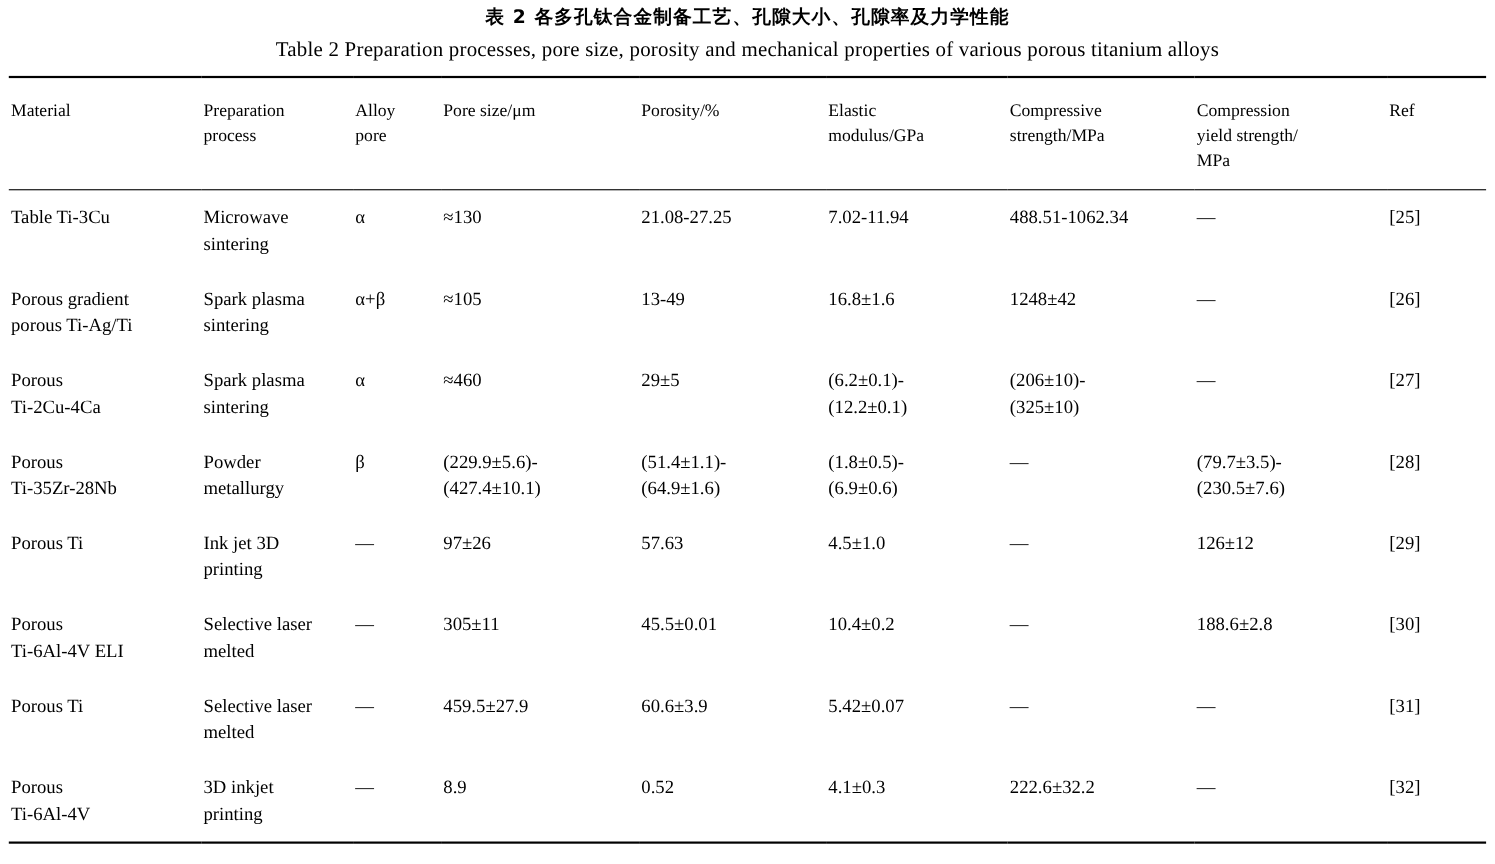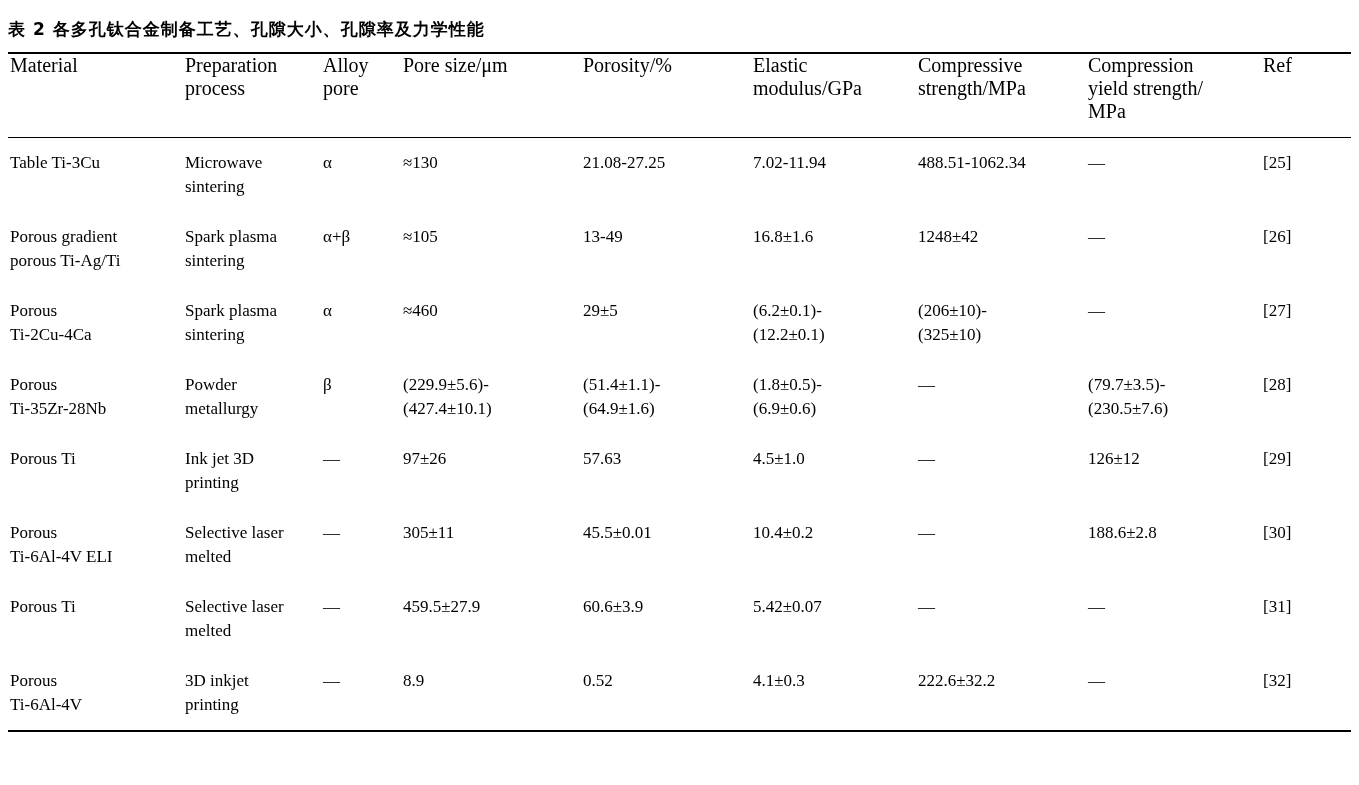--- a/index.html
+++ b/index.html
@@ -15,48 +15,49 @@
     overflow: hidden;
   }
   .page {
     position: relative;
     width: 1359px;
     height: 785px;
     box-sizing: border-box;
     padding: 0 8px;
   }
   .caption-cn {
+    text-align: center;
     font-family: "DejaVu Sans", sans-serif;
     font-size: 17px;
     font-weight: bold;
     letter-spacing: 1px;
-    margin-top: 16px;
+    margin-top: 3px;
     line-height: 26px;
   }
   .caption-en {
     text-align: center;
     font-family: "Liberation Serif", serif;
     font-size: 19px;
     margin-top: 4px;
     line-height: 26px;
     letter-spacing: 0.2px;
   }
   table.tbl {
     width: 1343px;
     border-collapse: collapse;
     margin-top: 10px;
     table-layout: fixed;
   }
   table.tbl thead th {
     font-weight: normal;
     text-align: left;
     vertical-align: top;
-    font-size: 20px;
+    font-size: 16px;
     line-height: 23px;
-    padding: 0 6px 14px 2px;
+    padding: 18px 6px 14px 2px;
   }
   table.tbl tbody td {
     text-align: left;
     vertical-align: top;
     font-size: 17px;
     line-height: 24px;
     padding: 13px 6px 13px 2px;
   }
   .rule-top {
     border-top: 2.5px solid #000;
@@ -79,20 +80,21 @@
   col.c8 { width: 90px; }
   .hdr-line { display: block; }
   .cell-line { display: block; white-space: nowrap; }
 </style>
 </head>
 <body>
 
 <div class="page">
 
   <div class="caption-cn">表 2  各多孔钛合金制备工艺、孔隙大小、孔隙率及力学性能</div>
+  <div class="caption-en">Table 2   Preparation processes, pore size, porosity and mechanical properties of various porous titanium alloys</div>
 
   <table class="tbl rule-top rule-bottom">
     <colgroup>
       <col class="c0">
         <col class="c1">
         <col class="c2">
         <col class="c3">
         <col class="c4">
       <col class="c5">
         <col class="c6">

